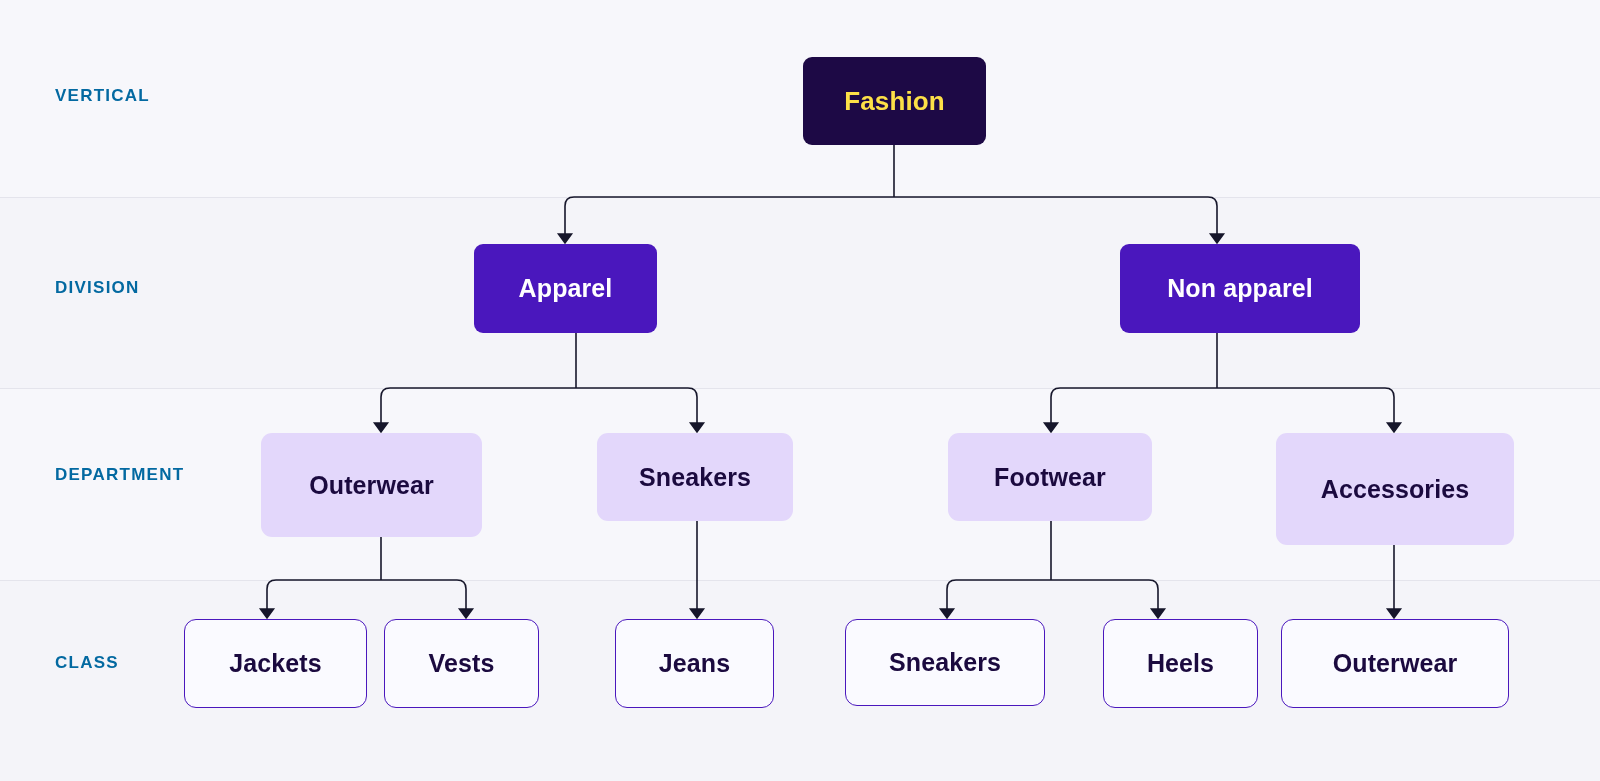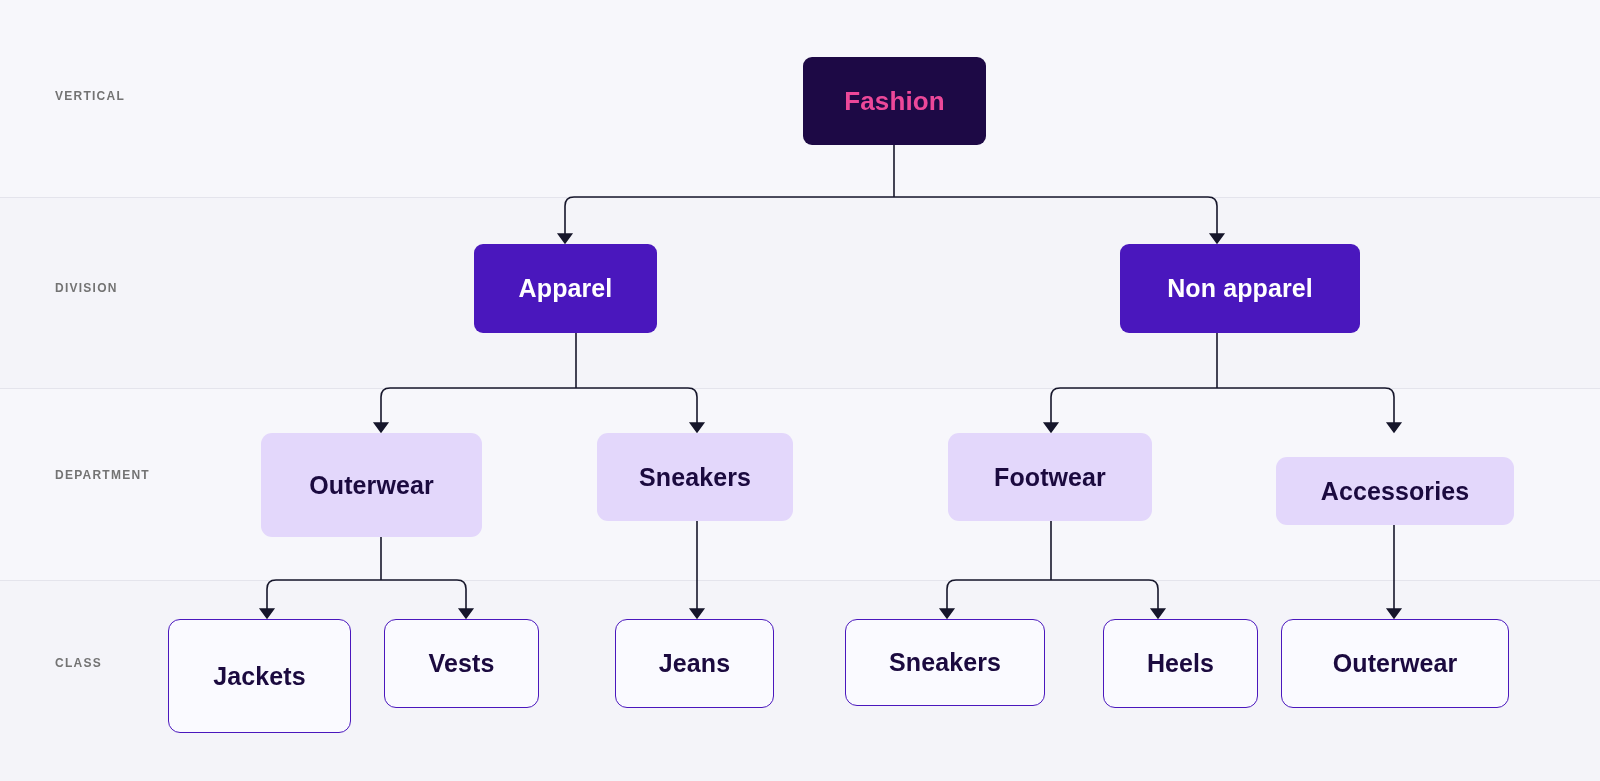--- a/index.html
+++ b/index.html
@@ -27,24 +27,24 @@
     width: 1600px;
     box-sizing: border-box;
   }
   .band-a { background: #f7f7fb; }
   .band-b { background: #f4f4f9; }
   .band-line-top { border-top: 1px solid #e4e4ec; }
 
   .band-label {
     position: absolute;
     left: 55px;
-    font-size: 12px;
+    font-size: 17px;
     font-weight: 700;
     letter-spacing: 1.25px;
-    color: #737373;
+    color: #0369a1;
     text-transform: uppercase;
     white-space: nowrap;
     transform: translateY(-50%);
   }
 
   
   #wires {
     position: absolute;
     left: 0;
     top: 0;
@@ -67,21 +67,21 @@
     box-sizing: border-box;
     display: flex;
     align-items: center;
     justify-content: center;
     text-align: center;
     white-space: nowrap;
   }
 
   .node-vertical {
     background: #1d0945;
-    color: #ec4899;
+    color: #fde047;
     border-radius: 9px;
     font-size: 26px;
     font-weight: 700;
     letter-spacing: 0.1px;
   }
 
   .node-division {
     background: #4a17bd;
     color: #ffffff;
     border-radius: 9px;
@@ -159,22 +159,22 @@
       <polygon points="1387.5,609 1394,618 1400.5,609" fill="none" stroke="#16162b" stroke-width="1.6" stroke-linejoin="miter"></polygon>
     </svg>
 
   <div id="nodes">
       <div class="node node-vertical" style="left: 803px; top: 57px; width: 183px; height: 88px;">Fashion</div>
       <div class="node node-division" style="left: 474px; top: 244px; width: 183px; height: 89px;">Apparel</div>
       <div class="node node-division" style="left: 1120px; top: 244px; width: 240px; height: 89px;">Non apparel</div>
       <div class="node node-department" style="left: 261px; top: 433px; width: 221px; height: 104px;">Outerwear</div>
       <div class="node node-department" style="left: 597px; top: 433px; width: 196px; height: 88px;">Sneakers</div>
       <div class="node node-department" style="left: 948px; top: 433px; width: 204px; height: 88px;">Footwear</div>
-      <div class="node node-department" style="left: 1276px; top: 457px; width: 238px; height: 68px;">Accessories</div>
-      <div class="node node-class" style="left: 168px; top: 619px; width: 183px; height: 114px;">Jackets</div>
+      <div class="node node-department" style="left: 1276px; top: 433px; width: 238px; height: 112px;">Accessories</div>
+      <div class="node node-class" style="left: 184px; top: 619px; width: 183px; height: 89px;">Jackets</div>
       <div class="node node-class" style="left: 384px; top: 619px; width: 155px; height: 89px;">Vests</div>
       <div class="node node-class" style="left: 615px; top: 619px; width: 159px; height: 89px;">Jeans</div>
       <div class="node node-class" style="left: 845px; top: 619px; width: 200px; height: 87px;">Sneakers</div>
       <div class="node node-class" style="left: 1074px; top: 619px; width: 155px; height: 89px; margin-left: 29px;">Heels</div>
       <div class="node node-class" style="left: 1281px; top: 619px; width: 228px; height: 89px;">Outerwear</div>
     </div>
 
 </div>
 
 </body></html>

